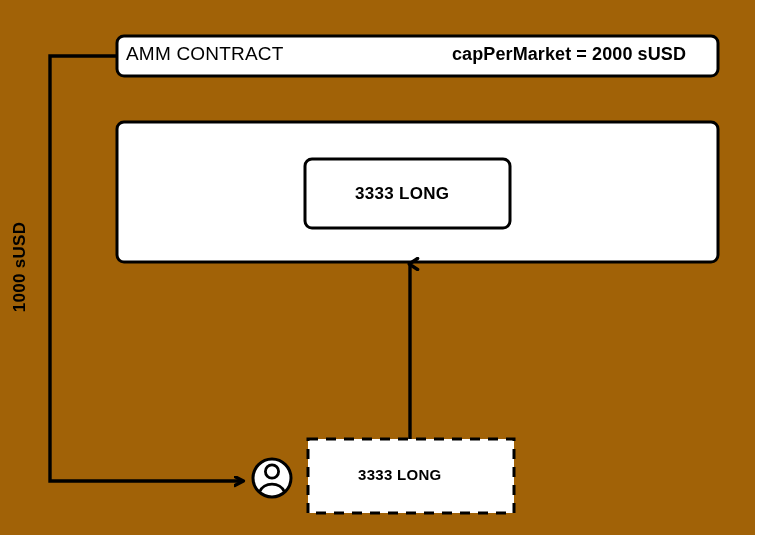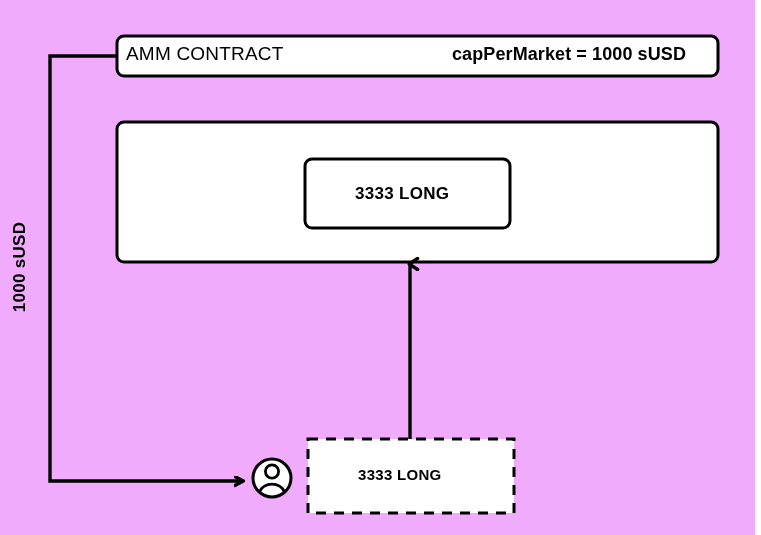--- a/index.html
+++ b/index.html
@@ -7,21 +7,21 @@
     padding: 0;
     background: #ffffff;
   }
   body {
     font-family: "Liberation Sans", sans-serif;
   }
   #canvas {
     position: relative;
     width: 755px;
     height: 535px;
-    background: #f0abfc;
+    background: #a16207;
     overflow: hidden;
   }
   .svg-layer {
     position: absolute;
     left: 0;
     top: 0;
     width: 761px;
     height: 535px;
   }
   .box-label {
@@ -104,21 +104,21 @@
       <circle cx="272" cy="478" r="19" fill="#ffffff" stroke="#000000" stroke-width="3"></circle>
       <circle cx="272" cy="471.5" r="6.6" fill="#ffffff" stroke="#000000" stroke-width="2.8"></circle>
       <path d="M259.6,491.8 a13.2,11.6 0 0 1 24.8,0" fill="none" stroke="#000000" stroke-width="2.8" stroke-linecap="round"></path>
     </g>
 
     <path d="M410,439 L410,264" fill="none" stroke="#000000" stroke-width="3.4" marker-end="url(#arrowhead-up)"></path>
   </svg>
 
   <div class="box-label" id="amm-title">AMM CONTRACT</div>
 
-  <div class="box-label" id="amm-cap">capPerMarket = 1000 sUSD</div>
+  <div class="box-label" id="amm-cap">capPerMarket = 2000 sUSD</div>
 
   <div class="box-label" id="inner-long-label">3333 LONG</div>
 
   <div class="box-label" id="dashed-long-label">3333 LONG</div>
 
   <div id="flow-amount-label">1000 sUSD</div>
 
 </div>
 
 </body></html>

